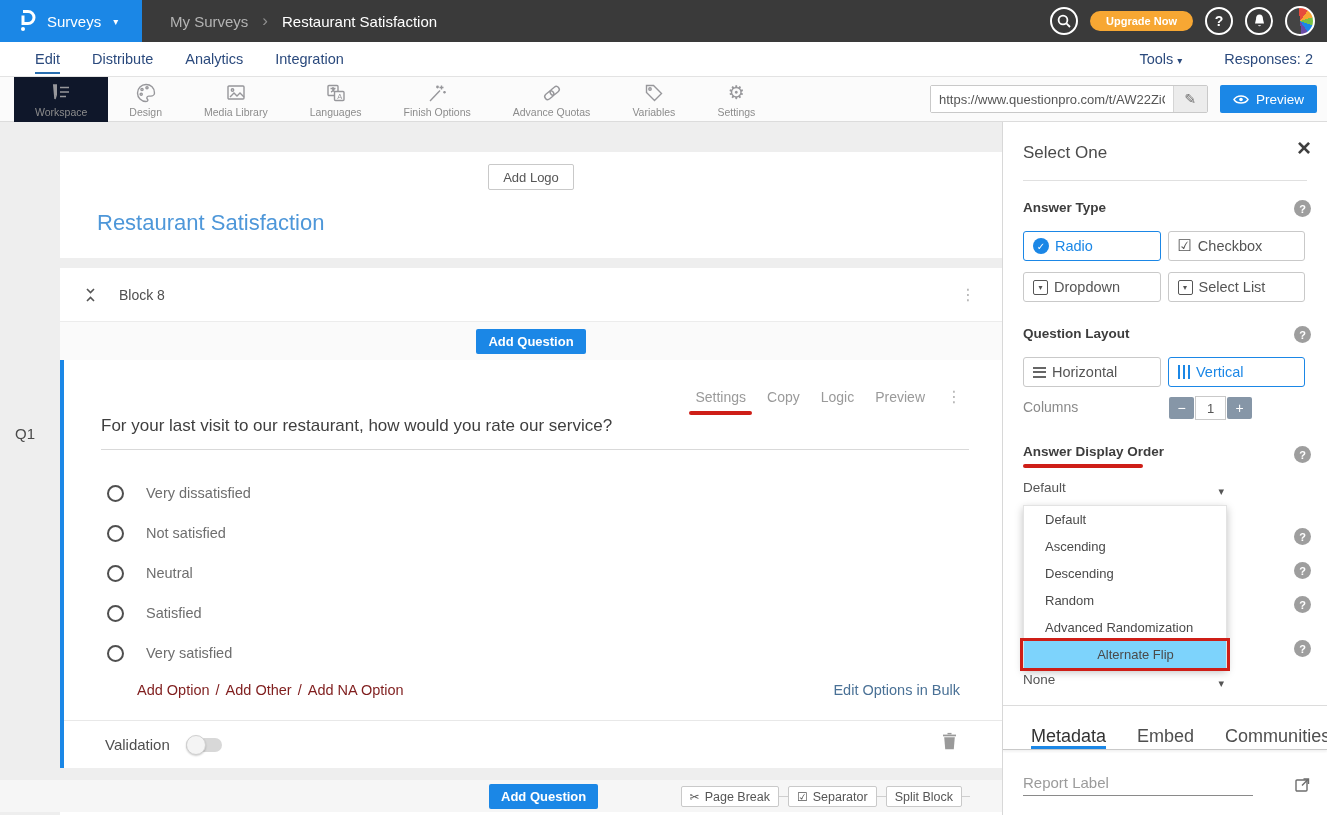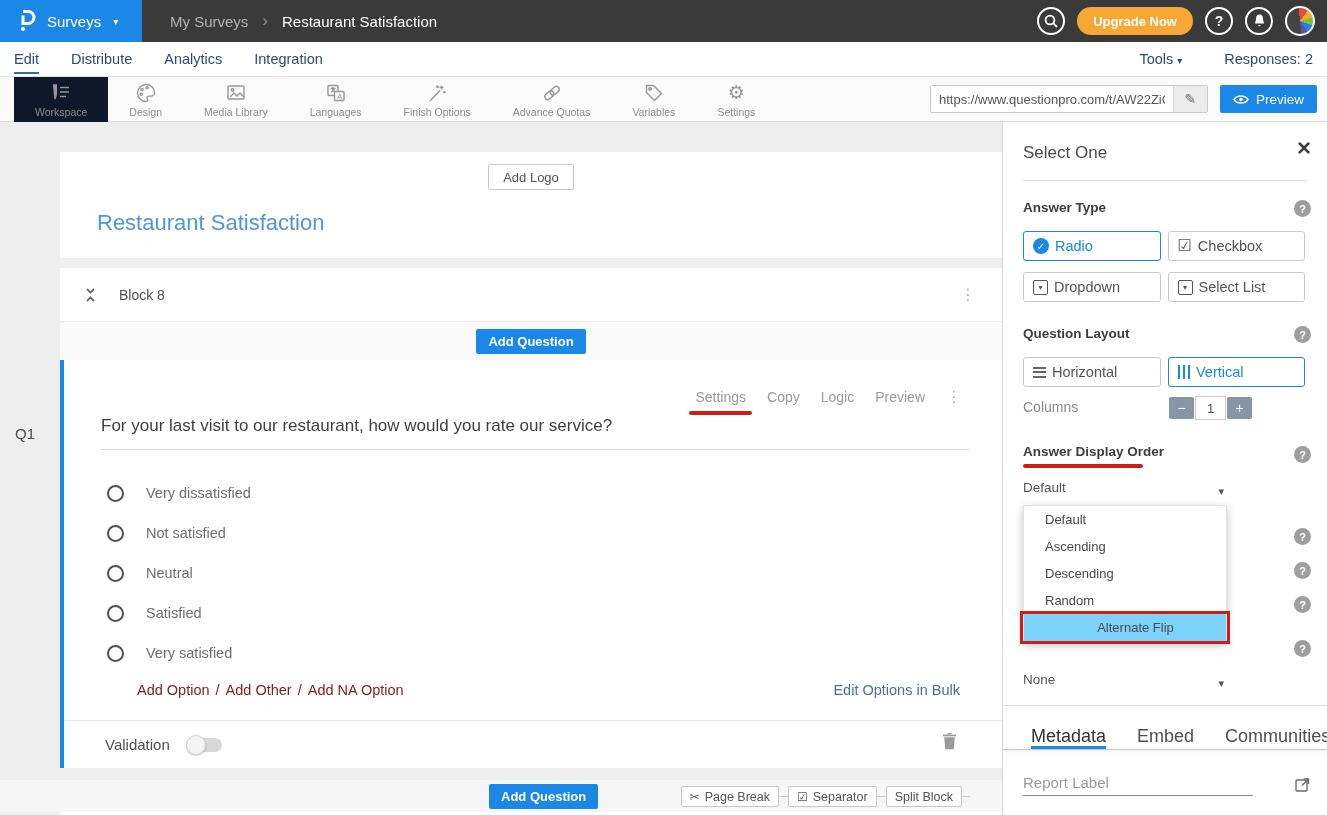--- a/index.html
+++ b/index.html
@@ -11,26 +11,26 @@
   .topbar { position:absolute; left:0; top:0; width:1327px; height:42px; background:#3a3a3a; display:flex; align-items:center; }
   .logo-area { width:142px; height:42px; background:#1b87e6; display:flex; align-items:center; padding-left:16px; gap:10px; cursor:pointer; }
   .logo-area .product { color:#fff; font-size:15px; }
   .logo-area .caret { color:#fff; font-size:10px; margin-left:2px; }
   .crumbs { display:flex; align-items:center; gap:14px; margin-left:28px; font-size:15px; }
   .crumb-parent { color:#b3b3b3; cursor:pointer; }
   .crumb-sep { color:#8f8f8f; font-size:17px; }
   .crumb-current { color:#ffffff; }
   .top-actions { margin-left:auto; display:flex; align-items:center; gap:12px; padding-right:12px; }
   .circle-btn { width:28px; height:28px; border:2px solid #fff; border-radius:50%; display:flex; align-items:center; justify-content:center; color:#fff; font-size:14px; font-weight:bold; cursor:pointer; background:transparent; }
-  .upgrade { height:28px; padding:0 16px; border-radius:14px; background:#f7a733; color:#fff; font-size:13px; font-weight:bold; display:flex; align-items:center; cursor:pointer; border:none; }
+  .upgrade { height:20px; padding:0 16px; border-radius:14px; background:#f7a733; color:#fff; font-size:11px; font-weight:bold; display:flex; align-items:center; cursor:pointer; border:none; }
   .avatar { width:30px; height:30px; border:2px solid #fff; border-radius:50%; background:#444 conic-gradient(from 210deg,#444 0 40%, #e64c3c 40% 52%, #f7a733 52% 62%, #7ac143 62% 72%, #1b87e6 72% 82%, #6a4ca8 82% 90%, #444 90%); cursor:pointer; }
 
   
   .navbar { position:absolute; left:0; top:42px; width:1327px; height:35px; background:#fff; border-bottom:1px solid #e3e3e3; display:flex; align-items:center; font-size:14.5px; color:#2b4a7d; }
-  .nav-tabs { display:flex; gap:32px; padding-left:14px; }
+  .nav-tabs { display:flex; gap:32px; padding-left:35px; }
   .nav-tab { cursor:pointer; padding:7px 0 5px; }
   .nav-tab.active { border-bottom:2px solid #2a6fb0; }
   .nav-right { margin-left:auto; display:flex; align-items:center; gap:42px; padding-right:14px; }
   .tools { cursor:pointer; }
   .tools .caret { font-size:10px; }
   .responses { cursor:pointer; }
 
   
   .toolbar { position:absolute; left:0; top:77px; width:1327px; height:45px; background:#fbfbfb; border-bottom:1px solid #dcdcdc; display:flex; align-items:center; }
   .tb-items { display:flex; height:45px; margin-left:14px; }
@@ -458,20 +458,21 @@
     <span class="help" style="top:406px;">?</span>
     <span class="help" style="top:440px;">?</span>
     <span class="help" style="top:474px;">?</span>
     <span class="help" style="top:518px;">?</span>
 
     <div class="dd-menu">
       <div class="dd-item">Default</div>
       <div class="dd-item">Ascending</div>
       <div class="dd-item">Descending</div>
       <div class="dd-item">Random</div>
+      <div class="dd-item">Advanced Randomization</div>
       <div class="dd-item highlighted">
         <span>Alternate Flip</span>
         <span class="red-box"></span>
       </div>
     </div>
 
     <div class="pselect" style="top:550px;">
       <span>None</span>
       <span class="caret">▾</span>
     </div>

